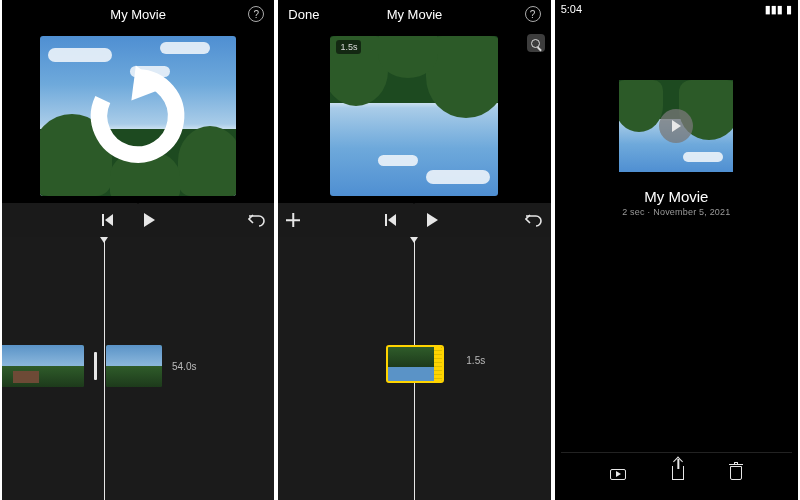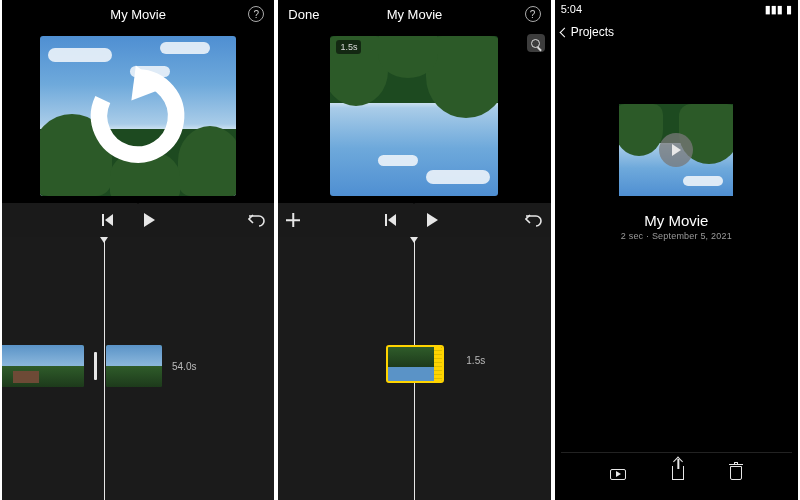--- a/index.html
+++ b/index.html
@@ -355,39 +355,36 @@
     </div>
     <span class="duration-label" style="position:absolute; left:178px; top:118px;">1.5s</span>
   </div>
 </div>
 
 <div class="panel panel-3">
   <div class="p3-top">
     <span>5:04</span>
     <span>▮▮▮ ▮</span>
   </div>
-  <div class="p3-nav">
-    <span><span class="chevron-left"></span><span>Projects</span></span>
-  </div>
   <div class="p3-body">
     <div class="project-thumb">
       <div class="project-thumb-inner">
         <div class="landscape flip">
           <div class="cloud" style="top:10px;left:10px;width:40px;height:10px;"></div>
           <div class="tree" style="left:-6px;width:60px;height:60px;"></div>
           <div class="tree" style="right:-4px;width:48px;height:52px;"></div>
         </div>
       </div>
       <div class="play-bubble">
         <svg width="14" height="14" viewBox="0 0 14 14">
             <path d="M3 1 L12 7 L3 13 Z" fill="#e8e8e8"></path>
           </svg>
       </div>
     </div>
     <div class="project-title">My Movie</div>
-    <div class="project-meta">2 sec · September 5, 2021</div>
+    <div class="project-meta">2 sec · November 5, 2021</div>
   </div>
   <div class="p3-footer">
     <span class="ficon"><span class="playrect-icon"></span></span>
     <span class="ficon"><span class="share-icon"></span></span>
     <span class="ficon"><span class="trash-icon"></span></span>
   </div>
 </div>
 
 </body></html>

